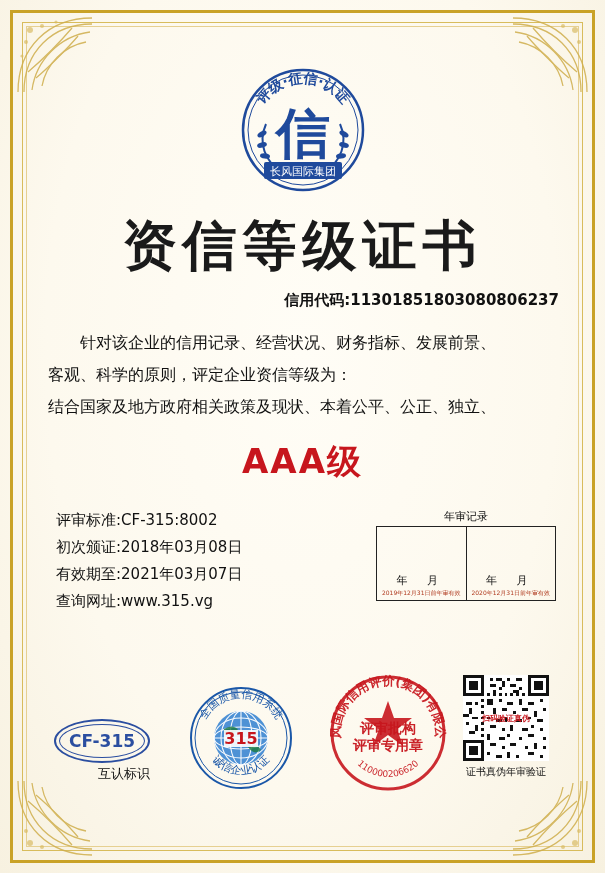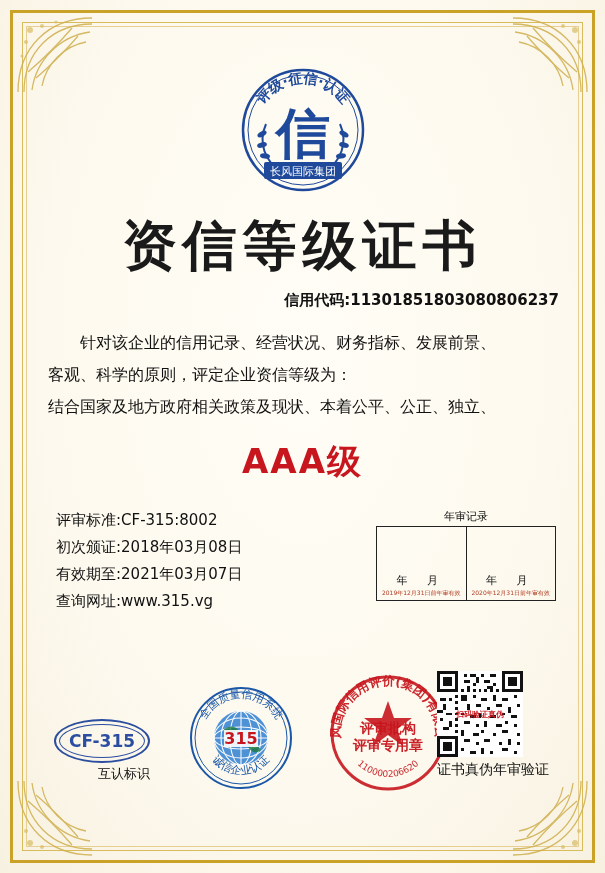--- a/index.html
+++ b/index.html
@@ -225,21 +225,21 @@
     position: absolute;
     left: 3px; top: 3px; right: 3px; bottom: 3px;
     border: 1px solid #2b4ea0;
     border-radius: 50%;
   }
   .globe-seal { left: 150px; bottom: 22px; }
   .red-seal { left: 288px; bottom: 18px; }
   .qr { right: 18px; bottom: 38px; margin-left: 44px; }
   .qr-caption {
     text-align: center;
-    font-size: 14px;
+    font-size: 10px;
     color: #111;
     margin-top: 4px;
     font-family: "DejaVu Sans", sans-serif;
   }
   .qr-img {
     width: 86px;
     height: 86px;
     position: relative;
   }
   .qr-overlay {

